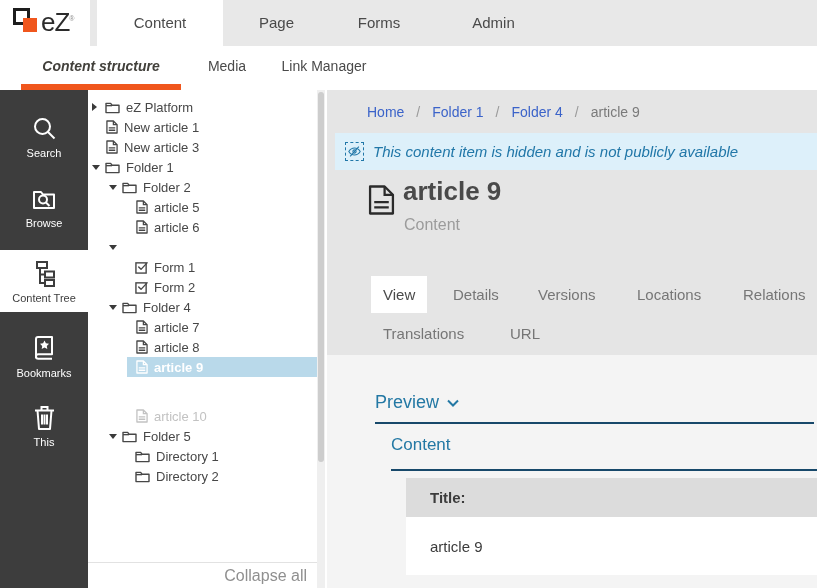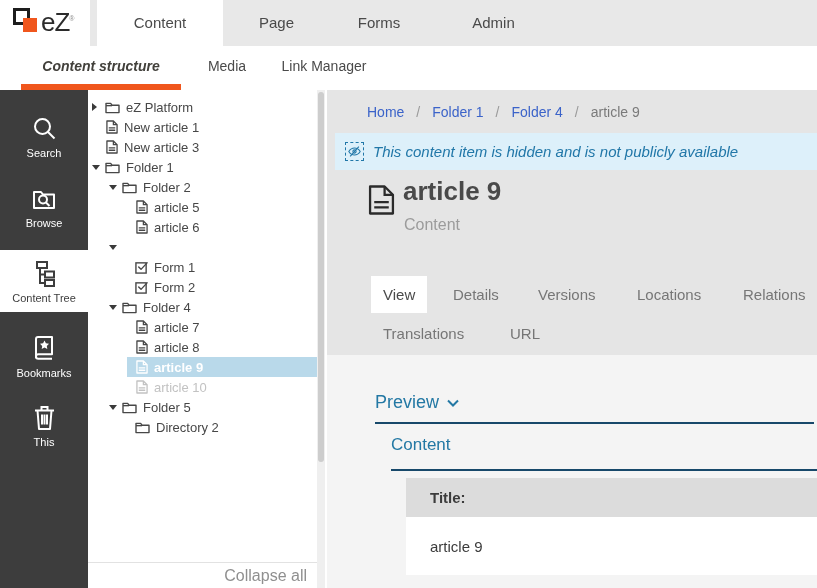--- a/index.html
+++ b/index.html
@@ -38,21 +38,21 @@
   .lv0 { padding-left:4px; } .lv1 { padding-left:21px; } .lv2 { padding-left:47px; }
   .cb { width:13px; display:flex; align-items:center; flex:0 0 13px; }
   .car { width:0; height:0; display:block; }
   .car.exp { border-left:4px solid transparent; border-right:4px solid transparent; border-top:5px solid #3a3a3a; }
   .car.col { border-top:4px solid transparent; border-bottom:4px solid transparent; border-left:5px solid #3a3a3a; }
   .hl { display:flex; align-items:center; flex:1; height:20px; }
   .ti { width:15px; height:13px; flex:0 0 15px; }
   .ti.doc { width:12px; height:14px; flex-basis:12px; margin-left:1px; }
   .tlabel { margin-left:6px; white-space:nowrap; }
   .trow.sel .hl { background:#b9d9ea; color:#fff; font-weight:bold; padding-left:8px; margin-left:-8px; }
-  .trow.dim { color:#c2c2c2; }
+  .trow.dim { color:#c2c2c2;margin-top:29px; }
   .vscroll { position:absolute; right:0; top:0; width:8px; height:498px; background:#efefef; }
   .vthumb { position:absolute; left:1px; right:1px; top:2px; height:370px; background:#cdcdcd; border-radius:3px; }
   .collapsebar { position:absolute; left:0; right:8px; bottom:0; height:26px; border-top:1px solid #e2e2e2; background:#fff;
                  font-size:16px; color:#8f8f8f; text-align:right; line-height:26px; padding-right:10px; }
 
   
   .main { position:absolute; left:327px; top:90px; width:490px; height:498px; background:#e5e5e5; }
   .breadcrumb { position:absolute; left:0; top:0; height:44px; display:flex; align-items:center; padding-left:40px; gap:12px; font-size:14px; }
   .bc-link { color:#3b63c9; }
   .bc-sep { color:#9a9a9a; }
@@ -314,20 +314,29 @@
           </svg>
           <span class="tlabel">Folder 5</span>
         </span>
     </div>
     <div class="trow lv2">
       <span class="hl">
           <svg class="ti" viewBox="0 0 16 14" fill="none" stroke="currentColor" stroke-width="1.5" stroke-linejoin="round">
             <path d="M1 12.5V2.5h5l1.5 2H15v8z"></path>
             <path d="M1 5h6.5"></path>
           </svg>
+          <span class="tlabel">Directory 1</span>
+        </span>
+    </div>
+    <div class="trow lv2">
+      <span class="hl">
+          <svg class="ti" viewBox="0 0 16 14" fill="none" stroke="currentColor" stroke-width="1.5" stroke-linejoin="round">
+            <path d="M1 12.5V2.5h5l1.5 2H15v8z"></path>
+            <path d="M1 5h6.5"></path>
+          </svg>
           <span class="tlabel">Directory 2</span>
         </span>
     </div>
 
   </div>
   <div class="collapsebar">Collapse all</div>
   <div class="vscroll">
       <div class="vthumb"></div>
     </div>
 </div>

